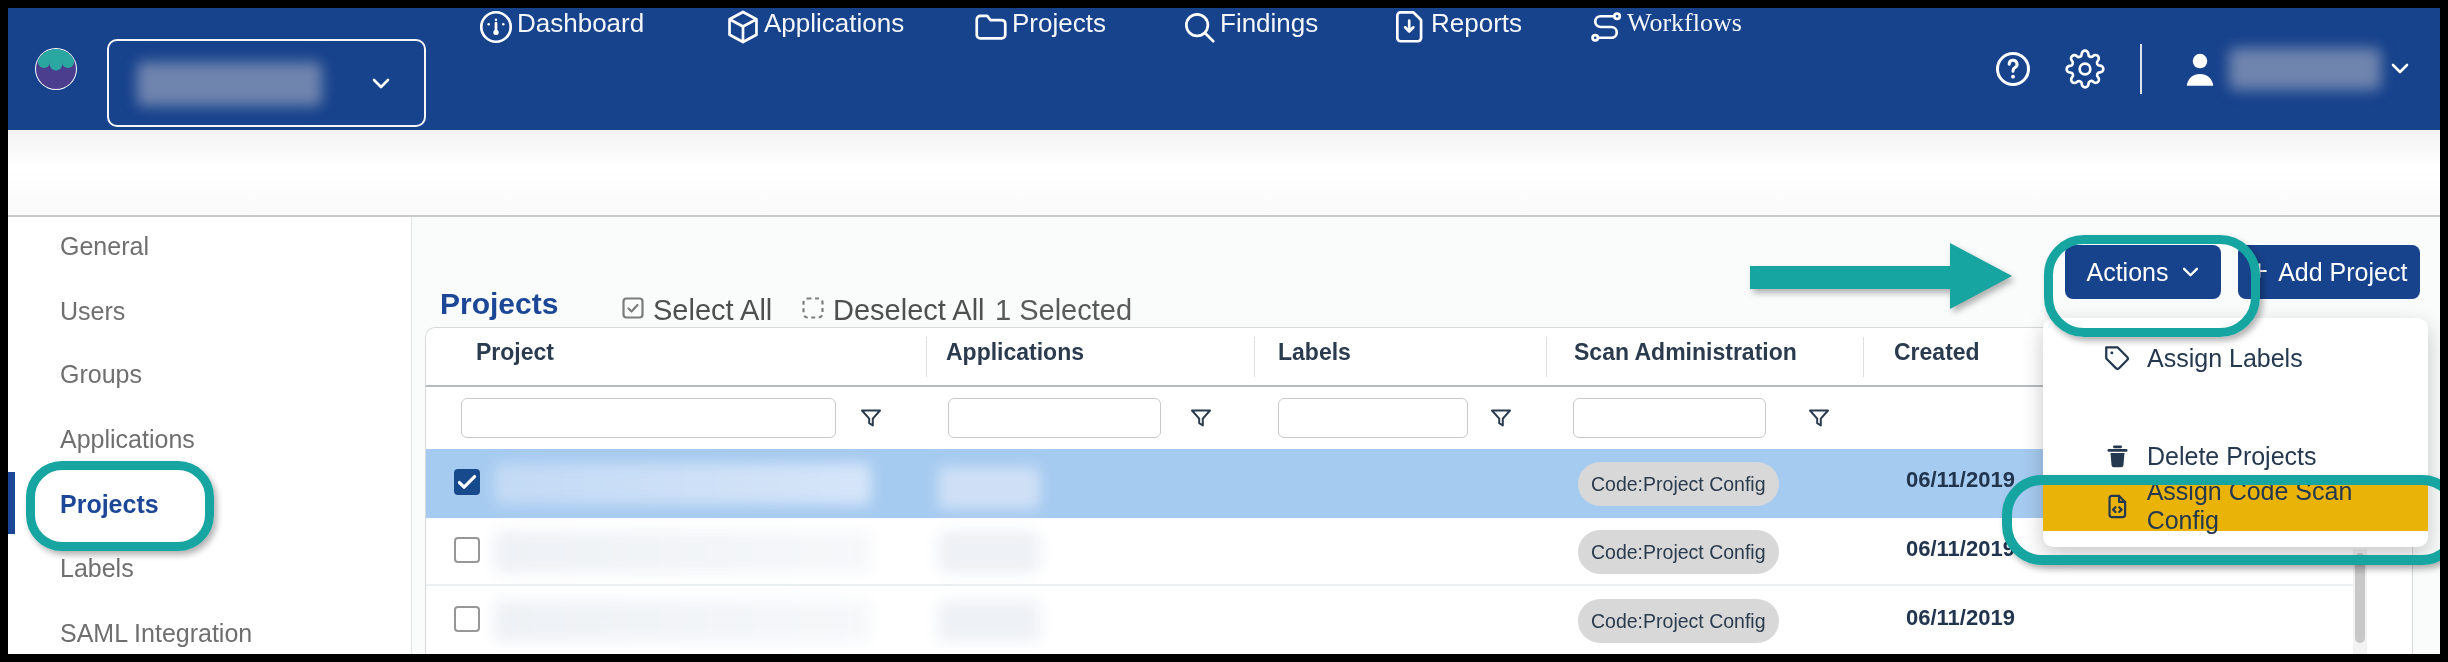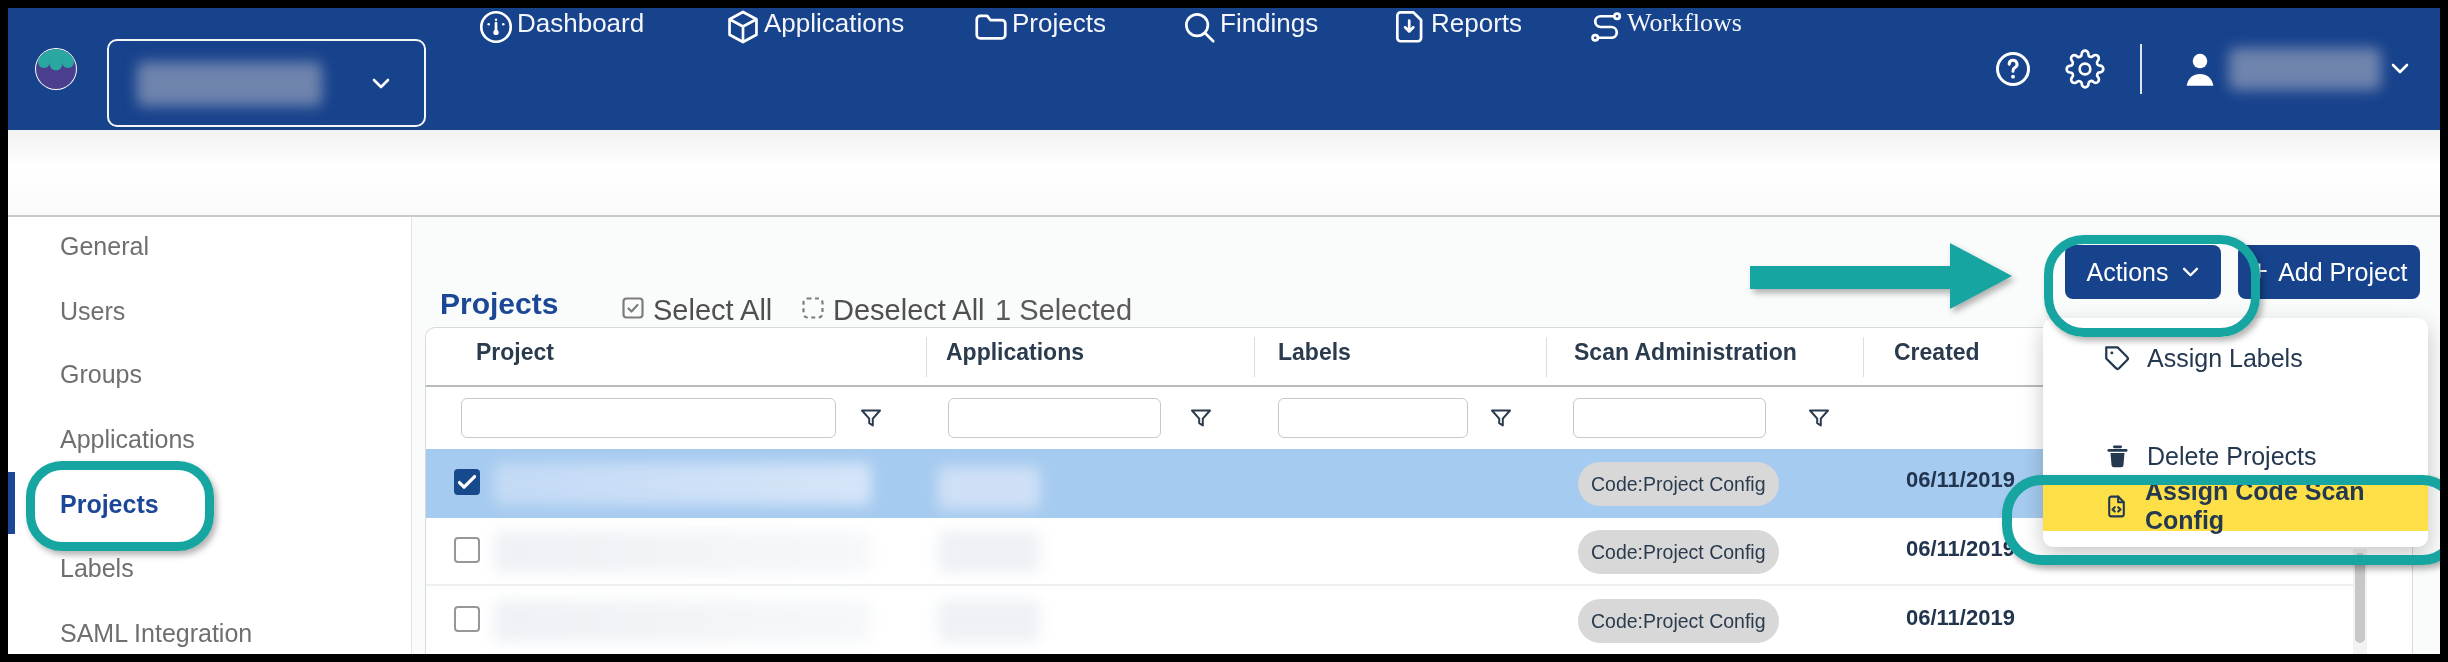--- a/index.html
+++ b/index.html
@@ -46,21 +46,21 @@
   .cbx.checked{background:#174a8c;}
   .chip{position:absolute;height:44px;line-height:44px;padding:0 13px;background:#D8D8D8;border-radius:22px;
         font-size:19.5px;color:#2B3B4E;white-space:nowrap;}
   .dateval{position:absolute;font-size:22px;font-weight:600;color:#22354E;}
   .rowsep{position:absolute;height:2px;background:#edf0f2;}
   
   .menu{position:absolute;left:2043px;top:318px;width:385px;height:229px;background:#fff;border-radius:10px;
         box-shadow:0 8px 22px rgba(0,0,0,.22);z-index:20;overflow:hidden;}
   .menu-item{position:absolute;left:0;width:100%;height:52px;display:flex;align-items:center;gap:16px;
              padding-left:61px;box-sizing:border-box;font-size:25px;color:#24384F;cursor:pointer;}
-  .menu-item.hl{background:#fde047;font-weight:bold;}
+  .menu-item.hl{background:#eab308;}
   
   .sb-track{position:absolute;left:1927px;top:221px;width:14px;height:106px;background:#f2f2f2;}
   .sb-thumb{position:absolute;left:2px;top:4px;width:10px;height:90px;background:#c8c8c8;border-radius:5px;cursor:pointer;}
   
   .ann{position:absolute;border-style:solid;border-color:#16A5A0;z-index:40;
        box-shadow:3px 4px 6px rgba(0,0,0,.3);pointer-events:none;}
   .arrow-wrap{position:absolute;left:1750px;top:243px;width:265px;height:66px;z-index:40;
               filter:drop-shadow(3px 4px 3px rgba(0,0,0,.3));pointer-events:none;}
   .arrow-shaft{position:absolute;left:0;top:23px;width:203px;height:23px;background:#16A5A0;}
   .arrow-head{position:absolute;left:200px;top:0;width:0;height:0;

